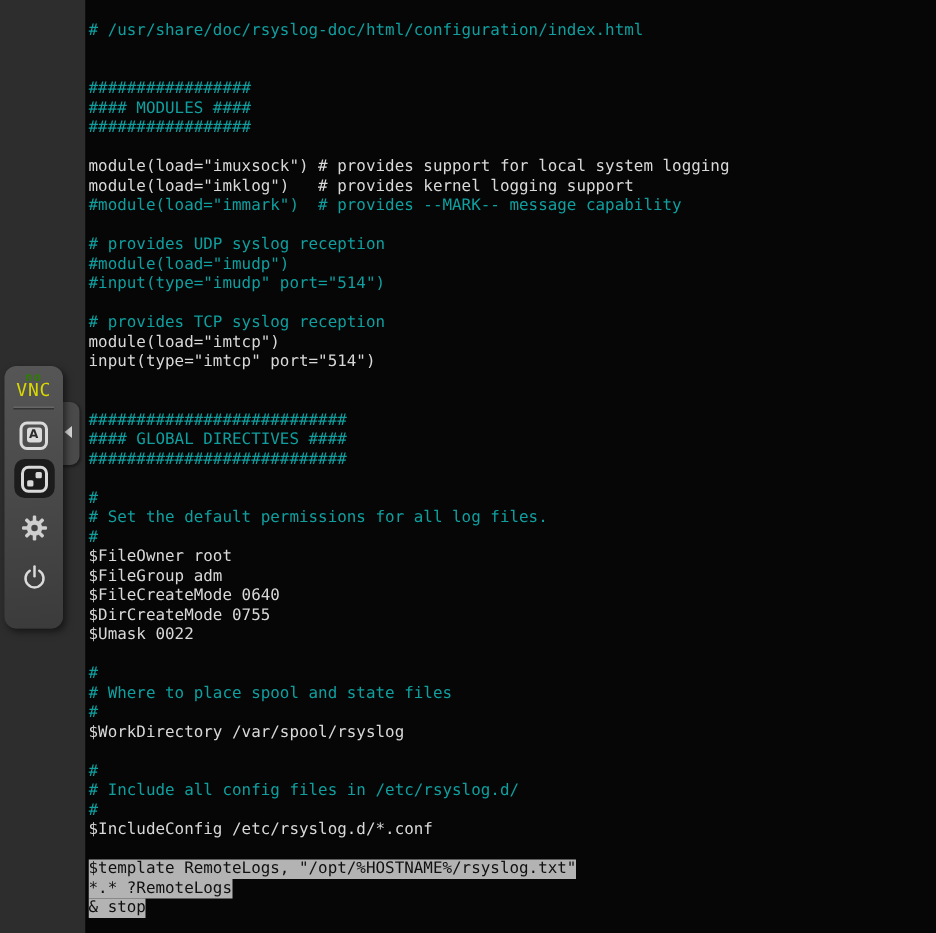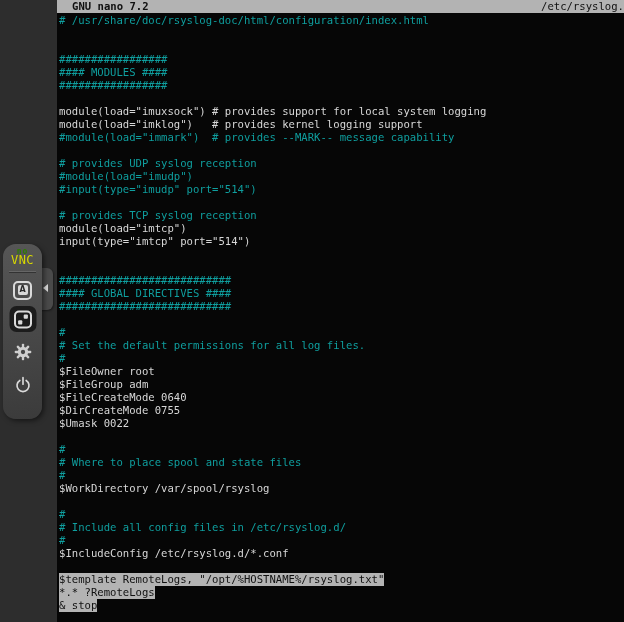--- a/index.html
+++ b/index.html
@@ -36,21 +36,21 @@
     box-shadow:1px 1px 2px rgba(0,0,0,.4);cursor:pointer;
   }
   .tri{
     position:absolute;left:3px;top:16px;width:0;height:0;
     border-top:4px solid transparent;border-bottom:4px solid transparent;
     border-right:5px solid var(--icon,#dadada);
   }
   .panel{
     position:absolute;left:3px;top:244px;width:39px;height:175px;
     background:linear-gradient(175deg,var(--panel_top,#565656),var(--panel_bottom,#3b3b3b));
-    border-radius:13px;box-shadow:2px 2px 5px rgba(0,0,0,.5);
+    border-radius:8px;box-shadow:2px 2px 5px rgba(0,0,0,.5);
   }
   .logo{display:flex;flex-direction:column;align-items:center;padding-top:4px;line-height:8px;}
   .logo-no{font-weight:700;font-size:8px;color:var(--logo_no,#2e7d00);letter-spacing:1px;}
   .logo-vnc{font-weight:400;font-size:12px;color:var(--logo_vnc,#d9d900);letter-spacing:0.5px;}
   .divider{margin:7px 6px 0 6px;border-top:1px solid #666;border-bottom:1px solid #333;}
   .pbtn{
     position:absolute;left:50%;transform:translate(-50%,-50%);
     width:30px;height:30px;display:flex;align-items:center;justify-content:center;
     background:transparent;border:none;padding:0;cursor:pointer;
   }
@@ -67,24 +67,20 @@
   svg{display:block;}
 </style>
 </head>
 <body>
 
 <div class="stage">
 
   <div class="left-strip"></div>
 
   <div class="terminal">
-    <div class="titlebar">
-      <span class="tb-app">GNU nano 7.2</span>
-      <span class="tb-file">/etc/rsyslog.</span>
-    </div>
     <div class="lines" id="lines"><div class="row r-comment"><span># /usr/share/doc/rsyslog-doc/html/configuration/index.html</span></div><div class="row r-blank"><span></span></div><div class="row r-blank"><span></span></div><div class="row r-comment"><span>#################</span></div><div class="row r-comment"><span>#### MODULES ####</span></div><div class="row r-comment"><span>#################</span></div><div class="row r-blank"><span></span></div><div class="row r-code"><span>module(load="imuxsock") # provides support for local system logging</span></div><div class="row r-code"><span>module(load="imklog")   # provides kernel logging support</span></div><div class="row r-comment"><span>#module(load="immark")  # provides --MARK-- message capability</span></div><div class="row r-blank"><span></span></div><div class="row r-comment"><span># provides UDP syslog reception</span></div><div class="row r-comment"><span>#module(load="imudp")</span></div><div class="row r-comment"><span>#input(type="imudp" port="514")</span></div><div class="row r-blank"><span></span></div><div class="row r-comment"><span># provides TCP syslog reception</span></div><div class="row r-code"><span>module(load="imtcp")</span></div><div class="row r-code"><span>input(type="imtcp" port="514")</span></div><div class="row r-blank"><span></span></div><div class="row r-blank"><span></span></div><div class="row r-comment"><span>###########################</span></div><div class="row r-comment"><span>#### GLOBAL DIRECTIVES ####</span></div><div class="row r-comment"><span>###########################</span></div><div class="row r-blank"><span></span></div><div class="row r-comment"><span>#</span></div><div class="row r-comment"><span># Set the default permissions for all log files.</span></div><div class="row r-comment"><span>#</span></div><div class="row r-code"><span>$FileOwner root</span></div><div class="row r-code"><span>$FileGroup adm</span></div><div class="row r-code"><span>$FileCreateMode 0640</span></div><div class="row r-code"><span>$DirCreateMode 0755</span></div><div class="row r-code"><span>$Umask 0022</span></div><div class="row r-blank"><span></span></div><div class="row r-comment"><span>#</span></div><div class="row r-comment"><span># Where to place spool and state files</span></div><div class="row r-comment"><span>#</span></div><div class="row r-code"><span>$WorkDirectory /var/spool/rsyslog</span></div><div class="row r-blank"><span></span></div><div class="row r-comment"><span>#</span></div><div class="row r-comment"><span># Include all config files in /etc/rsyslog.d/</span></div><div class="row r-comment"><span>#</span></div><div class="row r-code"><span>$IncludeConfig /etc/rsyslog.d/*.conf</span></div><div class="row r-blank"><span></span></div><div class="row r-selected"><span>$template RemoteLogs, "/opt/%HOSTNAME%/rsyslog.txt"</span></div><div class="row r-selected"><span>*.* ?RemoteLogs</span></div><div class="row r-selected"><span>&amp; stop</span></div></div>
   </div>
 
   <div class="handle">
     <span class="tri"></span>
   </div>
 
   <div class="panel">
     <div class="logo">
       <span class="logo-no">no</span>

